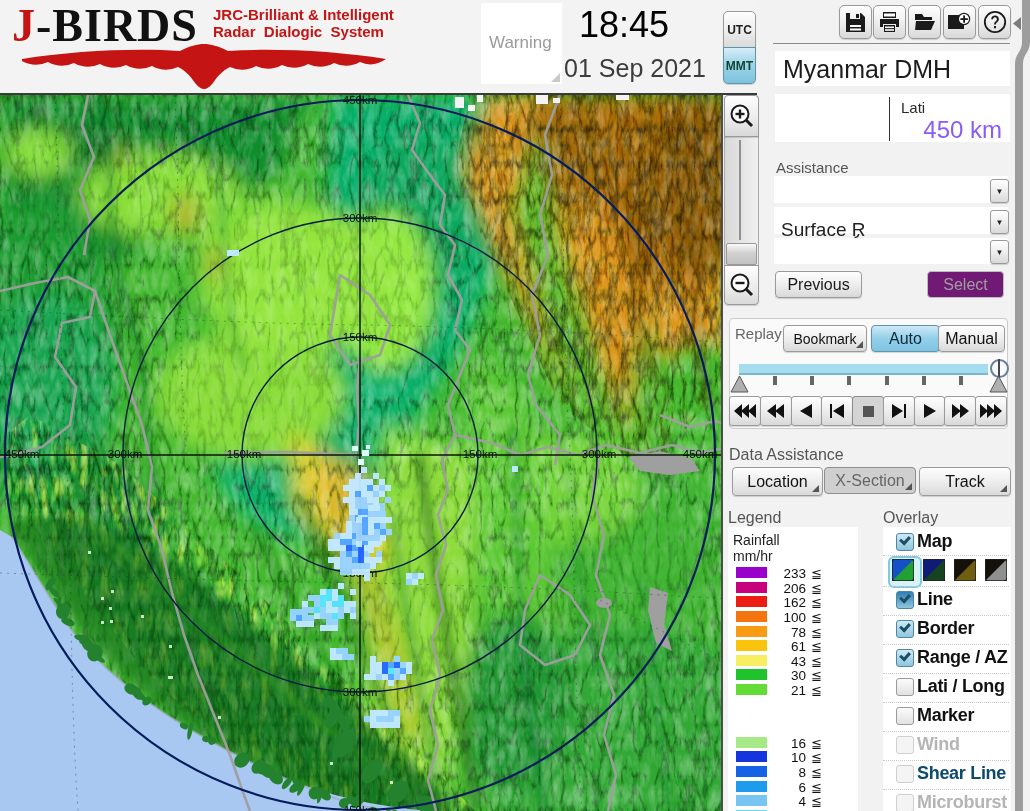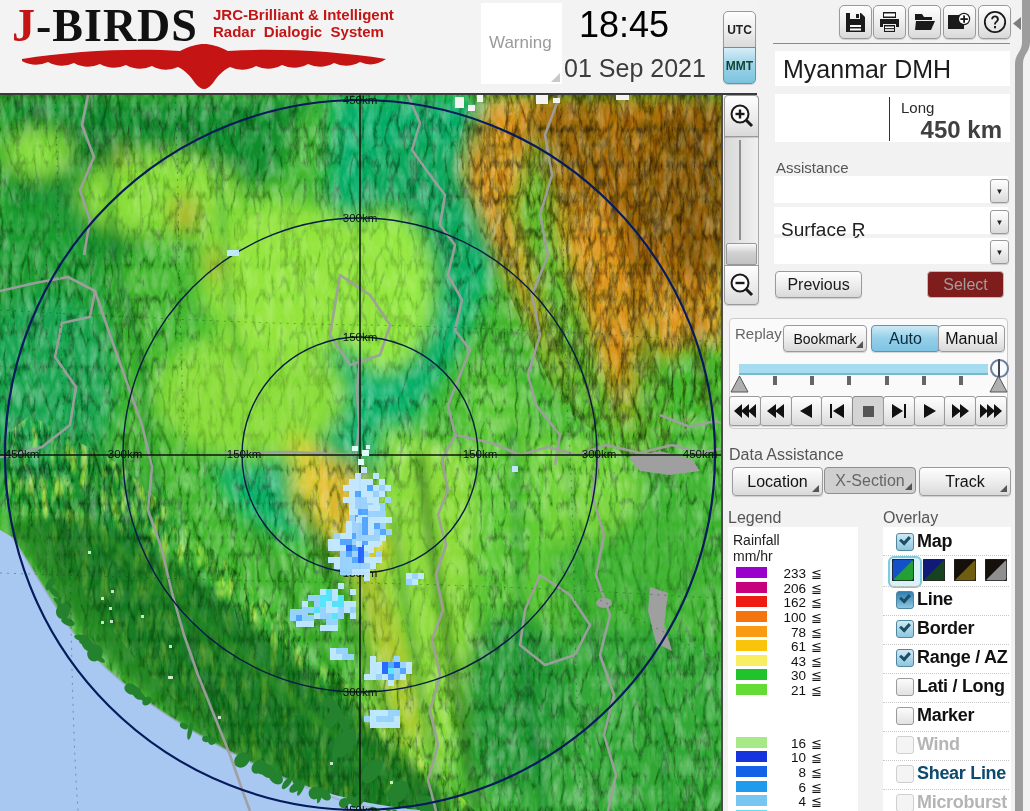--- a/index.html
+++ b/index.html
@@ -599,22 +599,22 @@
       <line x1="6.5" y1="11" x2="15.5" y2="11" stroke="#1a1a1a" stroke-width="2.4"></line>
       <line x1="17" y1="17" x2="23" y2="23" stroke="#1a1a1a" stroke-width="3"></line>
     </svg>
 </div>
 
 <div class="abs" style="left:775px;top:51px;width:235px;height:35px;background:#fff;"></div>
 <div class="abs" style="left:783px;top:55px;font-size:25px;color:#1c1c1c;">Myanmar DMH</div>
 
 <div class="abs" style="left:775px;top:94px;width:235px;height:48px;background:#fff;"></div>
 <div class="abs" style="left:889px;top:97px;width:1px;height:44px;background:#333;"></div>
-<div class="abs" style="left:901px;top:99px;font-size:15px;color:#2a2a2a;">Long</div>
-<div class="abs" style="left:800px;top:116px;width:202px;text-align:right;font-size:24px;color:#404040;font-weight:bold;">450 km</div>
+<div class="abs" style="left:901px;top:99px;font-size:15px;color:#2a2a2a;">Lati</div>
+<div class="abs" style="left:800px;top:116px;width:202px;text-align:right;font-size:24px;color:#8b5cf6;">450 km</div>
 
 <div class="abs" style="left:776px;top:159px;font-size:15px;color:#555;">Assistance</div>
 
 <div class="abs" style="left:774px;top:176px;width:234px;height:27px;background:#fff;"></div>
 <div class="abs" style="left:781px;top:180px;font-size:19px;color:#222;margin-top:37px;">Mandalay</div>
 <div class="btn" style="left:990px;top:179px;width:17px;height:22px;border-radius:3px;">
     <span style="font-size:8px;color:#222;">▼</span>
   </div>
 
 <div class="abs" style="left:774px;top:207px;width:234px;height:27px;background:#fff;"></div>
@@ -622,21 +622,21 @@
 <div class="btn" style="left:990px;top:210px;width:17px;height:22px;border-radius:3px;">
     <span style="font-size:8px;color:#222;">▼</span>
   </div>
 
 <div class="abs" style="left:774px;top:238px;width:234px;height:26px;background:#fff;"></div>
 <div class="btn" style="left:990px;top:240px;width:17px;height:22px;border-radius:3px;">
     <span style="font-size:8px;color:#222;">▼</span>
   </div>
 
 <div class="btn" style="left:775px;top:271px;width:85px;height:25px;font-size:16px;color:#1a1a1a;">Previous</div>
-<div class="abs" style="left:927px;top:271px;width:75px;height:25px;border:1px solid #bdbdbd;border-radius:4px;background:#7f1d1d;display:flex;align-items:center;justify-content:center;font-size:16px;color:#9f9f9f;">Select</div>
+<div class="abs" style="left:927px;top:271px;width:75px;height:25px;border:1px solid #bdbdbd;border-radius:4px;background:#701a75;display:flex;align-items:center;justify-content:center;font-size:16px;color:#9f9f9f;">Select</div>
 
 <div class="abs" style="left:729px;top:318px;width:277px;height:109px;background:#fafafa;border:1px solid #ccc;border-radius:4px;"></div>
 <div class="abs" style="left:735px;top:325px;font-size:15px;color:#666;">Replay</div>
 <div class="btn corner" style="left:783px;top:325px;width:82px;height:25px;font-size:14px;color:#111;">Bookmark</div>
 <div class="btn" style="left:871px;top:325px;width:67px;height:25px;background:linear-gradient(#cdeaf7,#94cfe9 50%,#7fc4e2);border-color:#5f93a8;font-size:16px;color:#0a2a3a;">Auto</div>
 <div class="btn" style="left:938px;top:325px;width:65px;height:25px;font-size:16px;color:#111;">Manual</div>
 
 <div class="abs" style="left:739px;top:364px;width:249px;height:9px;background:#a5dcef;border-bottom:2px solid #7ab8cc;"></div>
 <div class="abs" style="left:990px;top:359px;width:15px;height:15px;border:2px solid #6c7f99;border-radius:50%;background:#f6fbff;"></div>
 <div class="abs" style="left:998px;top:359px;width:1.5px;height:19px;background:#445;"></div>

